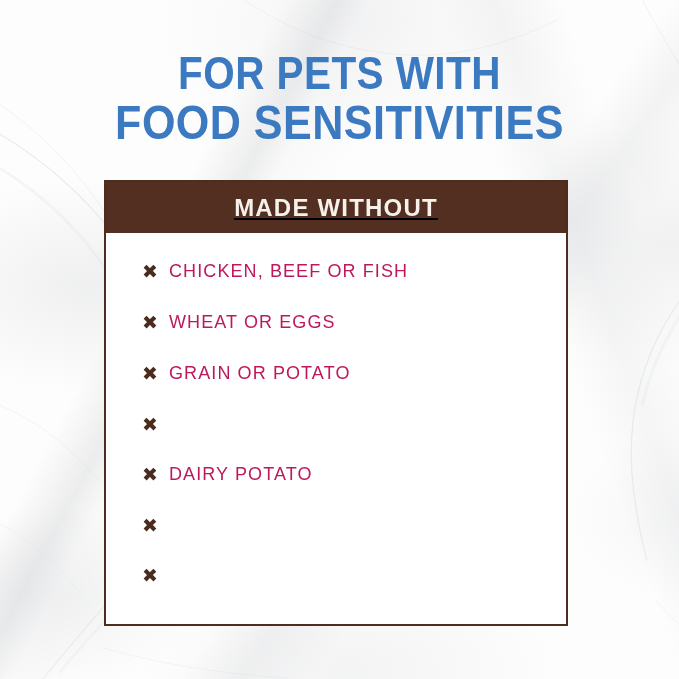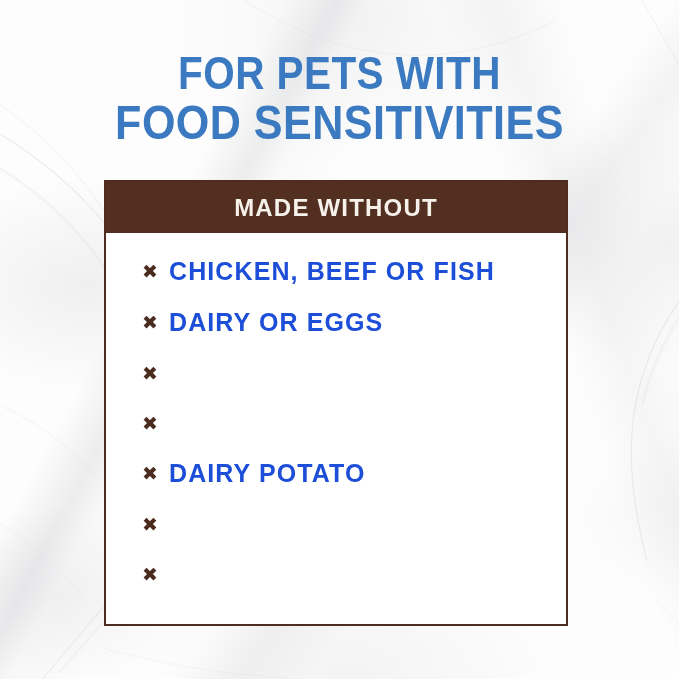--- a/index.html
+++ b/index.html
@@ -94,20 +94,21 @@
     border: 2px solid #4e2c1e;
     background: #ffffff;
     overflow: hidden;
   }
   .card-header {
     height: 51px;
     background: #522f20;
     display: flex;
     align-items: center;
     justify-content: center;
+    text-decoration: underline;
   }
   .card-header-title {
     color: #f6f1ea;
     font-weight: bold;
     font-size: 24px;
     letter-spacing: 1.2px;
     font-family: "Liberation Sans", sans-serif;
   }
 
   .card-body {
@@ -132,25 +133,25 @@
     flex: 0 0 auto;
     width: 18px;
     color: #4a2b1d;
     font-size: 19px;
     line-height: 28px;
     font-weight: bold;
     text-align: left;
     font-family: "DejaVu Sans", sans-serif;
   }
   .item-label {
-    color: #1d4ed8;
-    font-size: 25px;
+    color: #be185d;
+    font-size: 18px;
     line-height: 29px;
     letter-spacing: 1.1px;
-    font-weight: bold;
+    font-weight: normal;
     font-family: "Liberation Sans", sans-serif;
     padding-left: 9px;
     white-space: pre-line;
   }
 </style>
 </head>
 <body>
 
 <div id="page">
 
@@ -189,24 +190,25 @@
       <span class="card-header-title">MADE WITHOUT</span>
     </div>
     <div class="card-body">
       <ul class="exclusions">
         <li>
           <span class="x-icon">✖</span>
           <span class="item-label">CHICKEN, BEEF OR FISH</span>
         </li>
         <li>
           <span class="x-icon">✖</span>
-          <span class="item-label">DAIRY OR EGGS</span>
-        </li>
-        <li>
-          <span class="x-icon">✖</span>
+          <span class="item-label">WHEAT OR EGGS</span>
+        </li>
+        <li>
+          <span class="x-icon">✖</span>
+          <span class="item-label">GRAIN OR POTATO</span>
         </li>
         <li>
           <span class="x-icon">✖</span>
         </li>
         <li>
           <span class="x-icon">✖</span>
           <span class="item-label">DAIRY POTATO</span>
         </li>
         <li>
           <span class="x-icon">✖</span>

